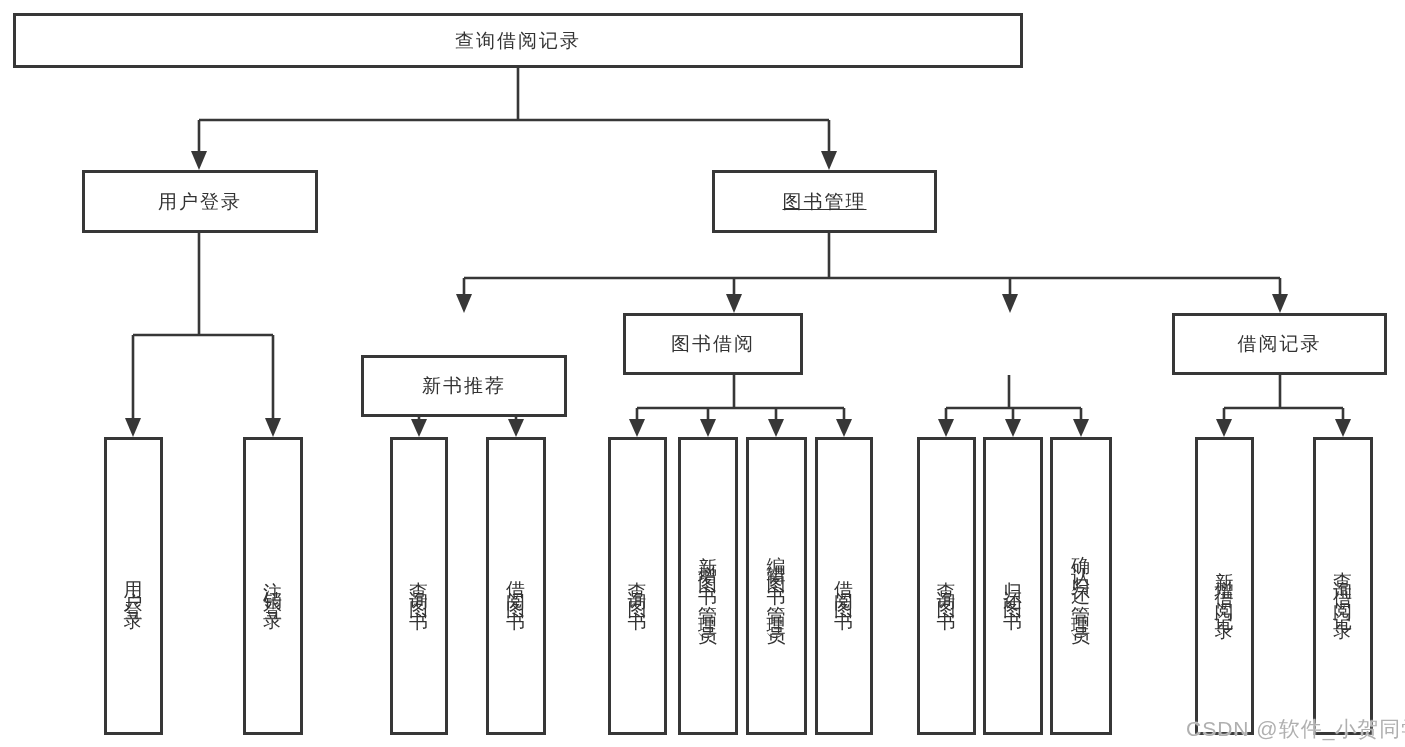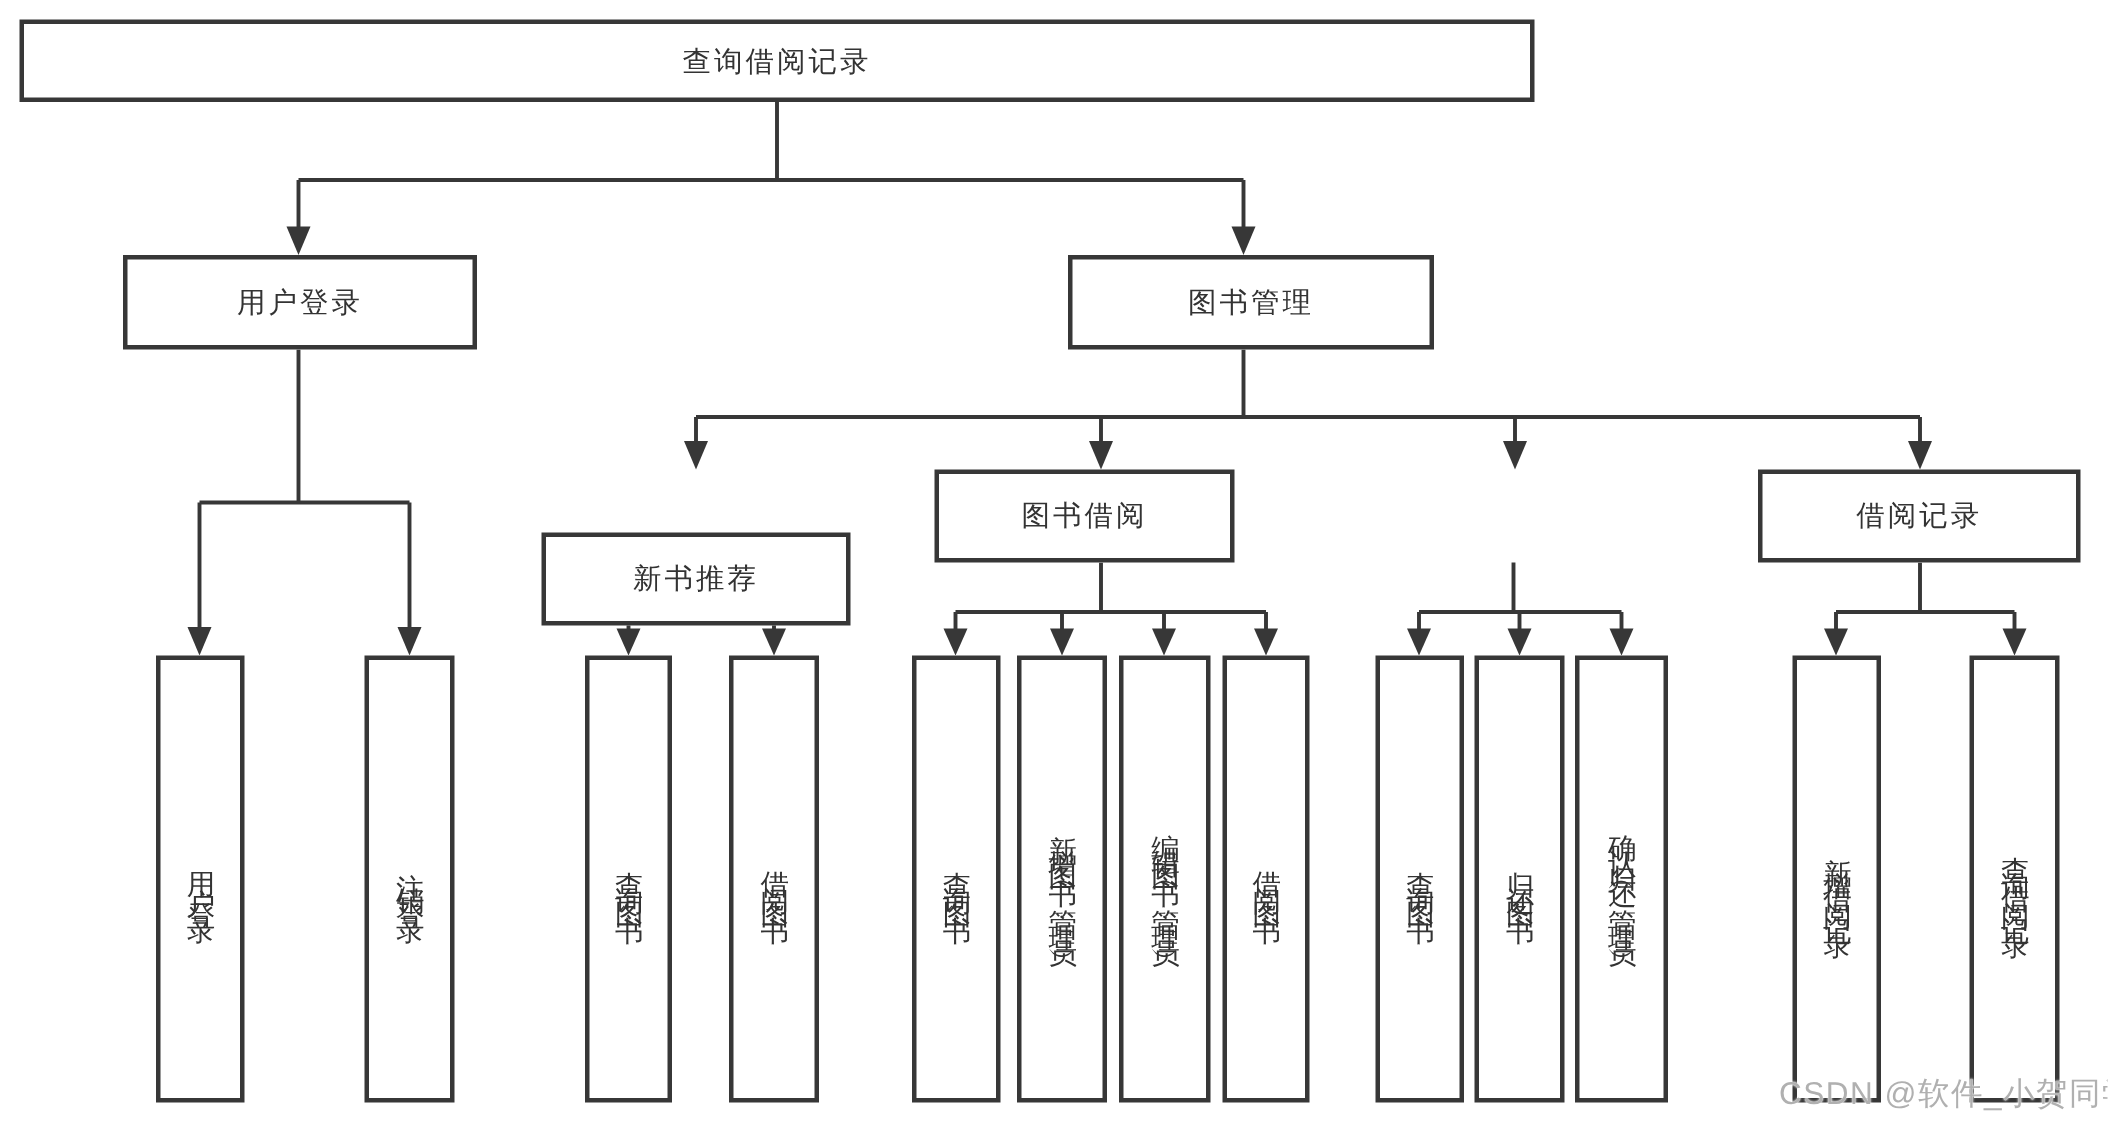--- a/index.html
+++ b/index.html
@@ -48,24 +48,24 @@
     text-orientation: mixed;
     font-size: 19px;
     line-height: 1.0;
     letter-spacing: 10px;
     white-space: nowrap;
   }
   
   .n-root   { left: 13px;  top: 13px;  width: 1010px; height: 55px; }
   
   .n-login  { left: 82px;  top: 170px; width: 236px; height: 63px; }
-  .n-mgmt   { left: 712px; top: 170px; width: 244px; height: 63px; }
+  .n-mgmt   { left: 712px; top: 170px; width: 225px; height: 63px; text-decoration: underline; }
   
   .n-nbr    { left: 361px; top: 313px; width: 206px; height: 62px; margin-top: 42px; }
-  .n-bb     { left: 623px; top: 313px; width: 200px; height: 62px; }
+  .n-bb     { left: 623px; top: 313px; width: 180px; height: 62px; }
   .n-cb     { left: 902px; top: 313px; width: 215px; height: 62px; }
   .n-br     { left: 1172px;top: 313px; width: 215px; height: 62px; }
   
   .leaf { top: 437px; height: 298px; }
   .l-user-login  { left: 104px;  width: 59px; }
   .l-logout      { left: 243px;  width: 60px; }
   .l-nbr-query   { left: 390px;  width: 58px; }
   .l-nbr-borrow  { left: 486px;  width: 60px; }
   .l-bb-query    { left: 608px;  width: 59px; }
   .l-bb-add      { left: 678px;  width: 60px; }

